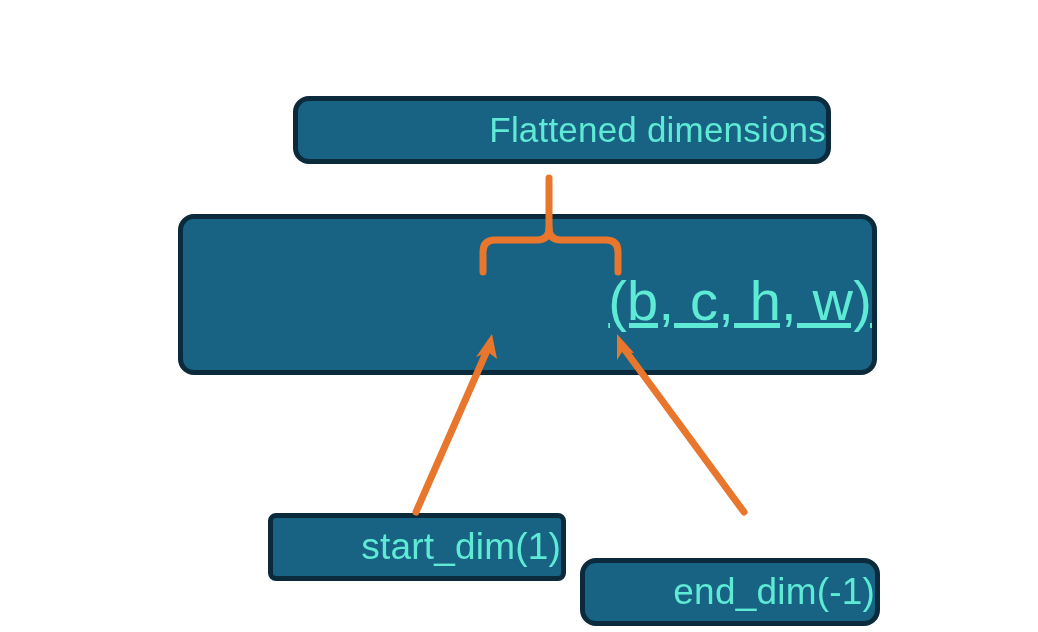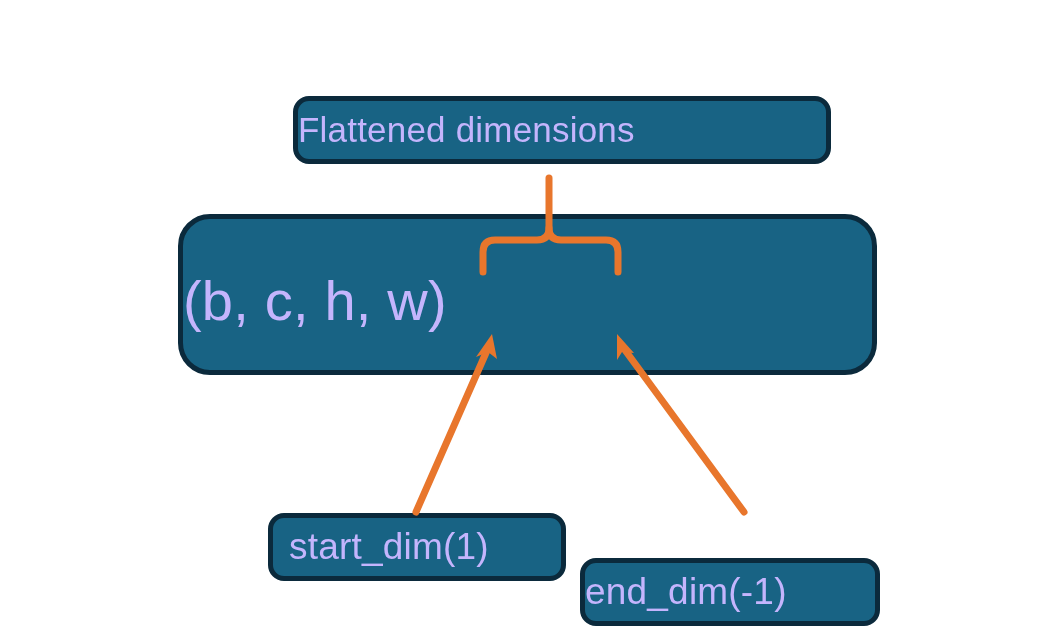--- a/index.html
+++ b/index.html
@@ -19,22 +19,22 @@
     overflow: hidden;
   }
   
   .node {
     position: absolute;
     box-sizing: border-box;
     background: #186384;
     border: 5px solid #0b2a3c;
     display: flex;
     align-items: center;
-    justify-content: flex-start;
-    color: #c4b5fd;
+    justify-content: flex-end;
+    color: #5eead4;
     line-height: 1;
     white-space: nowrap;
     z-index: 2;
   }
   .node .node-label {
     display: block;
     font-weight: 400;
     letter-spacing: 0.2px;
     transform: translateY(-1px);
   }
@@ -50,34 +50,35 @@
   #flattened-box .node-label {
     font-size: 35px;
   }
 
   
   #tuple-box {
     left: 178px;
     top: 214px;
     width: 699px;
     height: 161px;
-    border-radius: 32px;
+    border-radius: 16px;
+    text-decoration: underline;
   }
   #tuple-box .node-label {
     font-size: 56px;
     transform: translateY(6px);
   }
 
   
   #start-dim-box {
     left: 268px;
     top: 513px;
     width: 298px;
     height: 68px;
-    border-radius: 16px;
+    border-radius: 8px;
     padding-left: 16px;
   }
   #end-dim-box {
     left: 580px;
     top: 513px;
     width: 300px;
     height: 68px;
     border-radius: 16px;
     margin-top: 45px;
   }

